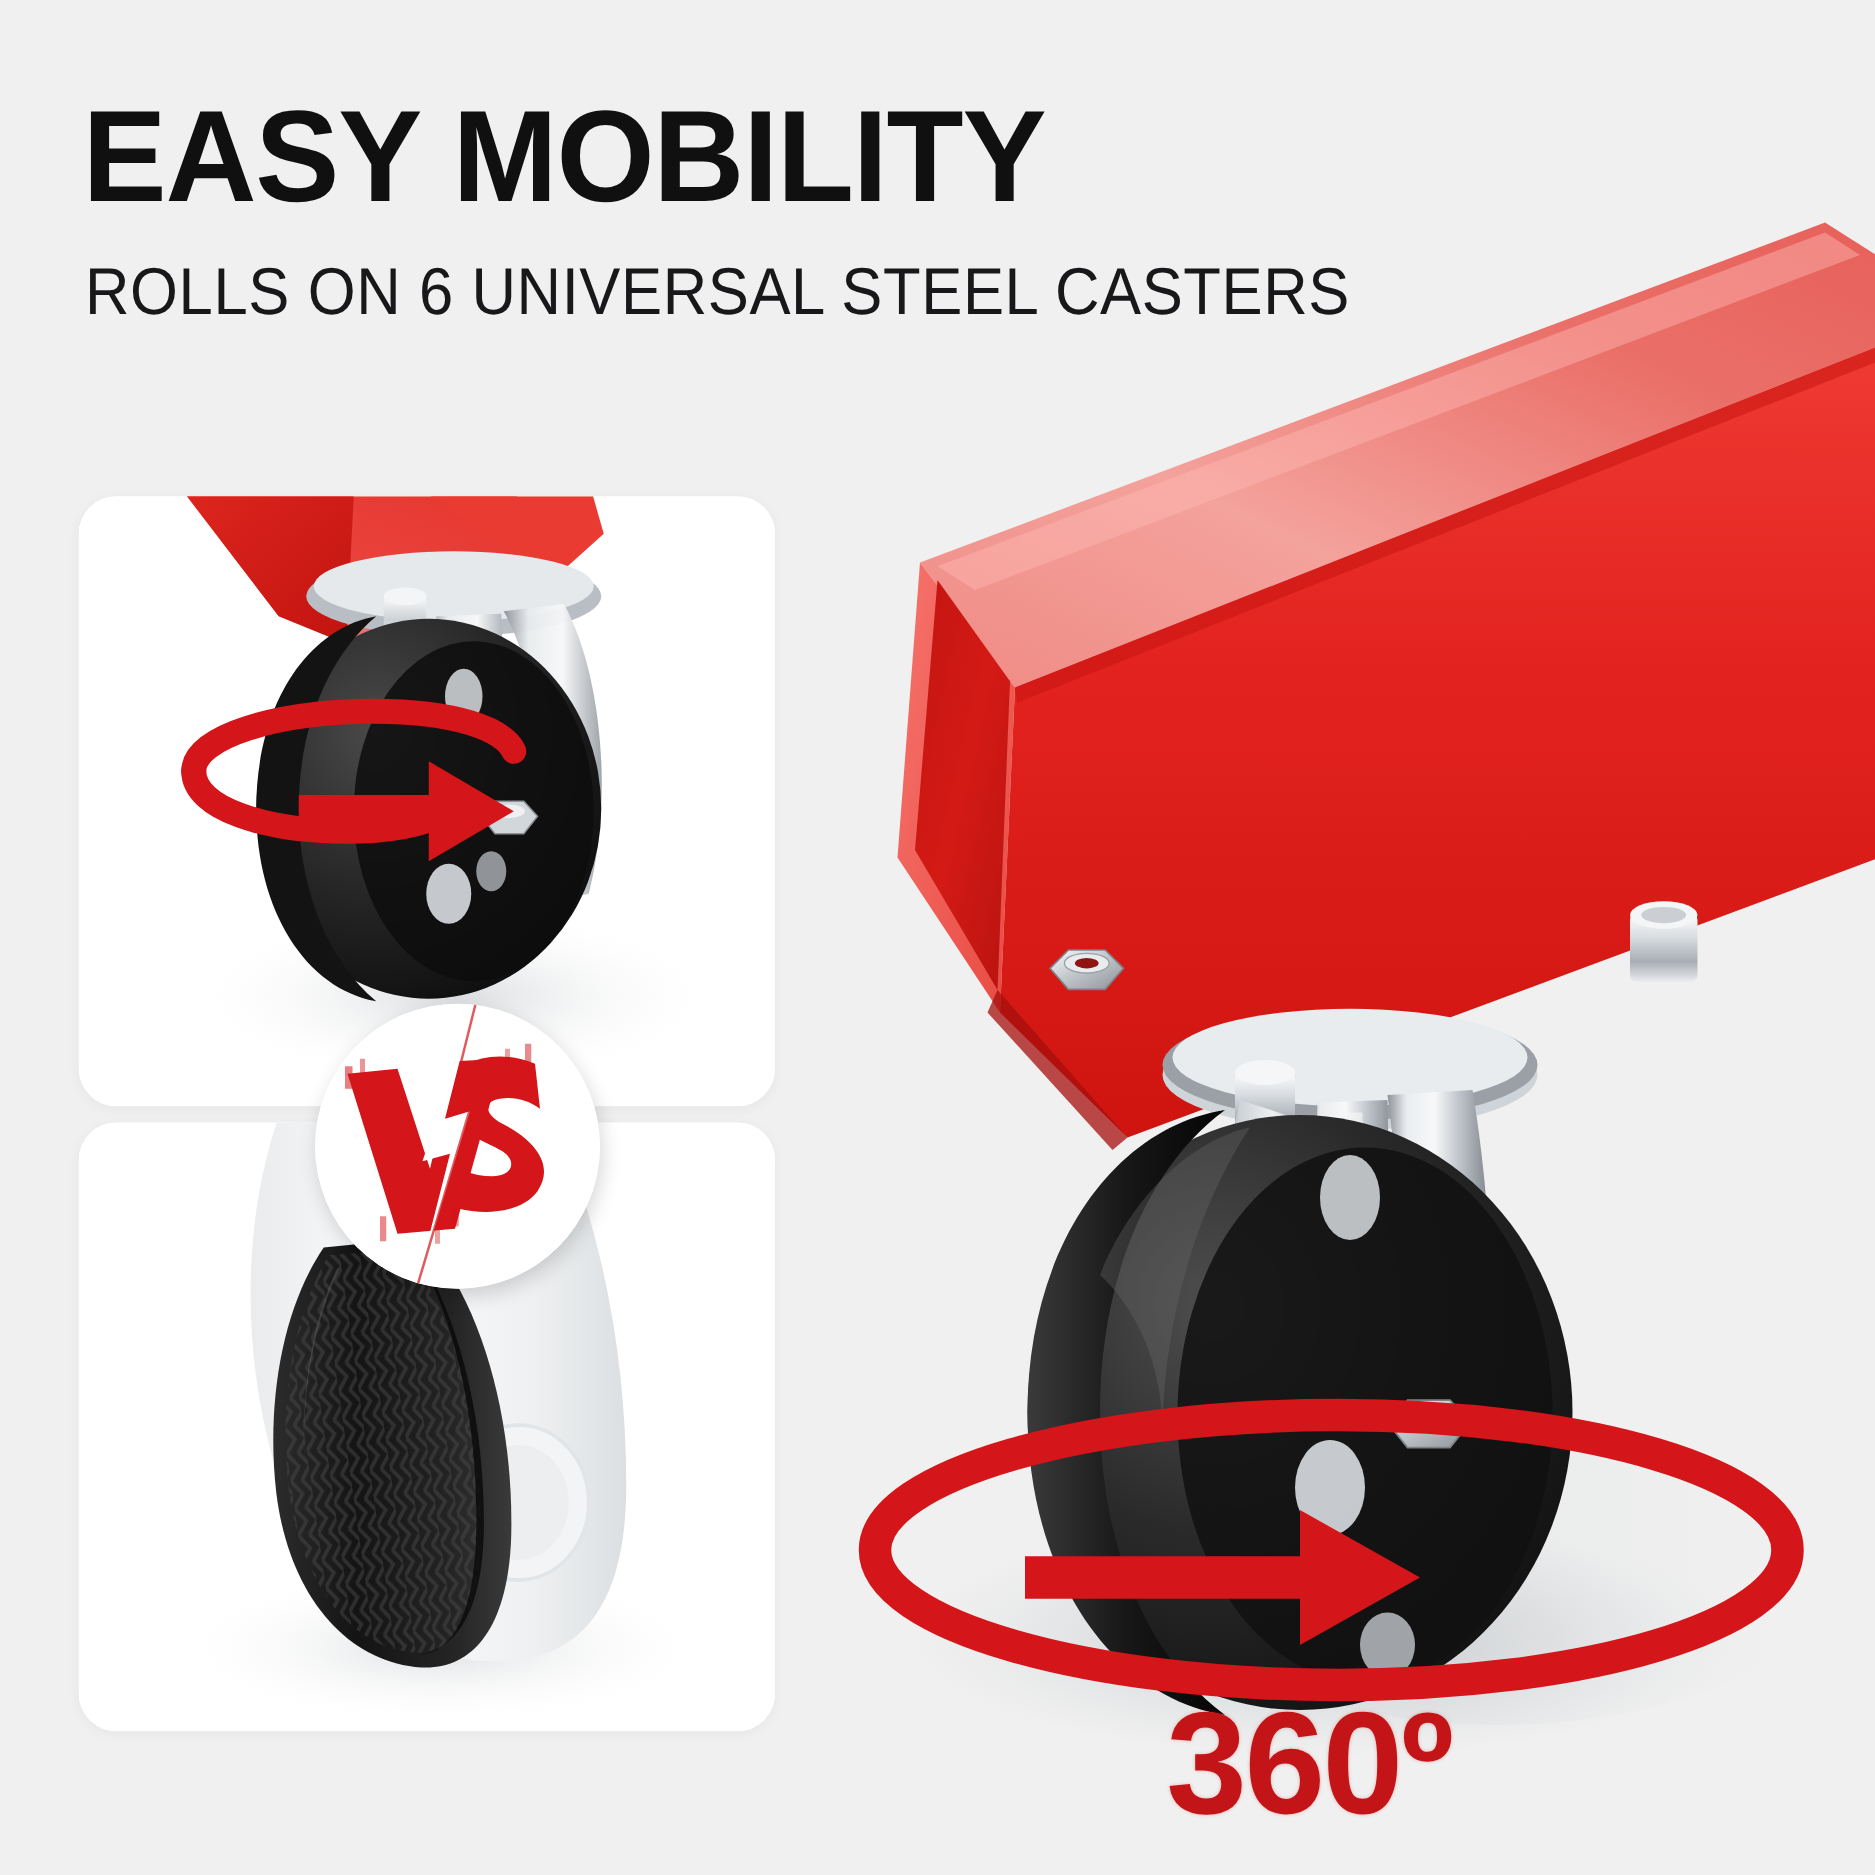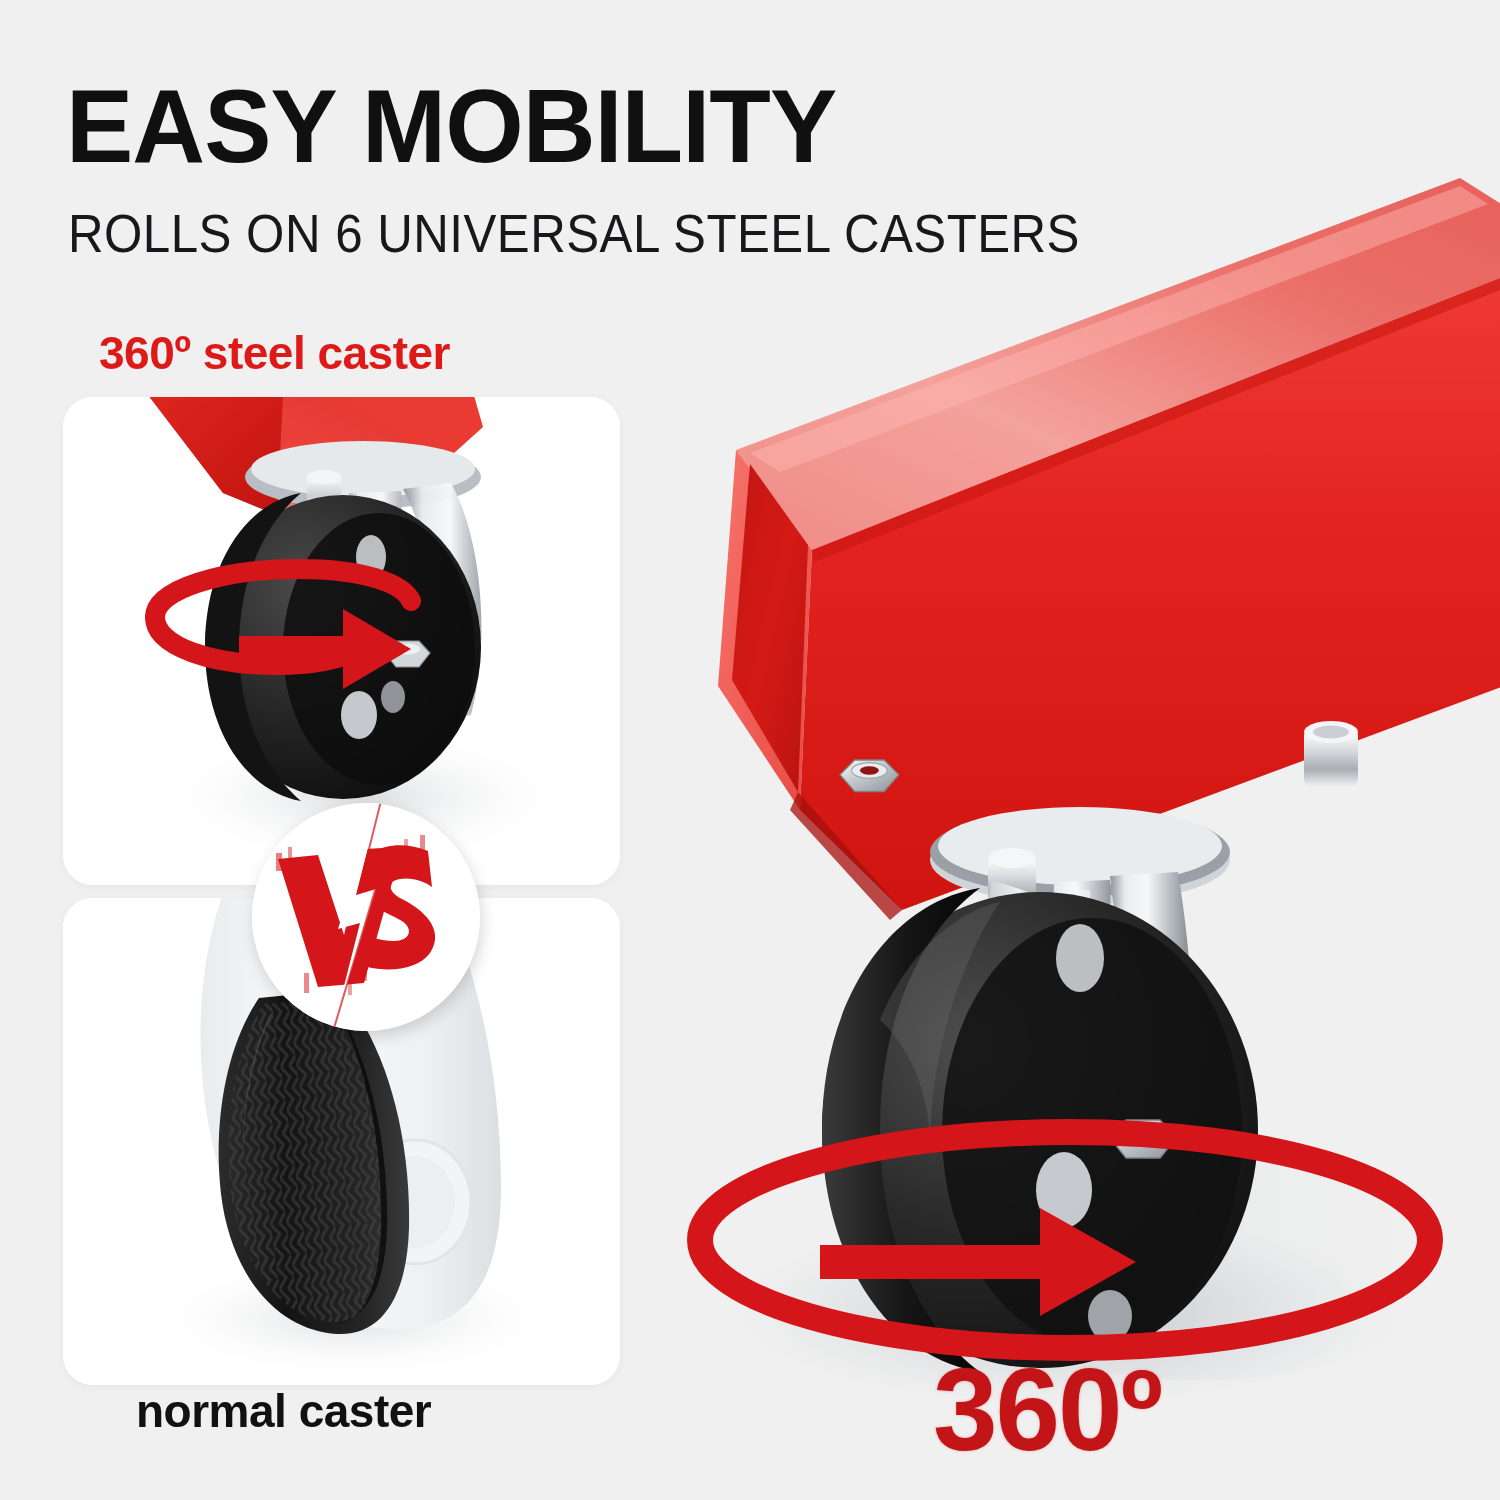--- a/index.html
+++ b/index.html
@@ -232,21 +232,20 @@
           <rect x="-120" y="-17" width="230" height="34" fill="#d4151a"></rect>
           <polygon points="100,-54 196,0 100,54" fill="#d4151a"></polygon>
         </g>
       </g>
     </svg>
   </div>
 
   <div class="headline">EASY MOBILITY</div>
   <div class="subhead">ROLLS ON 6 UNIVERSAL STEEL CASTERS</div>
 
-  <div class="caption-red">360º steel caster</div>
 
   <div class="card" id="card-top">
     <svg viewBox="0 0 557 488" xmlns="http://www.w3.org/2000/svg">
       <defs>
         <linearGradient id="cTubeTop" x1="0" y1="1" x2="1" y2="0">
           <stop offset="0" stop-color="#ef5048"></stop>
           <stop offset="1" stop-color="#e23029"></stop>
         </linearGradient>
         <linearGradient id="cTubeFace" x1="0" y1="0" x2="1" y2="1">
           <stop offset="0" stop-color="#e42a23"></stop>
@@ -399,16 +398,15 @@
         </g>
 
         <g>
           <polygon points="130,-10 104,92 124,86 78,238 108,120 86,126" fill="#ffffff"></polygon>
           <polyline points="130,-6 106,90 124,84 80,232" fill="none" stroke="#d4151a" stroke-width="2" opacity=".7"></polyline>
         </g>
       </g>
     </svg>
   </div>
 
-  <div class="caption-black">normal caster</div>
   <div class="big360">360º</div>
 
 </div>
 
 </body></html>

